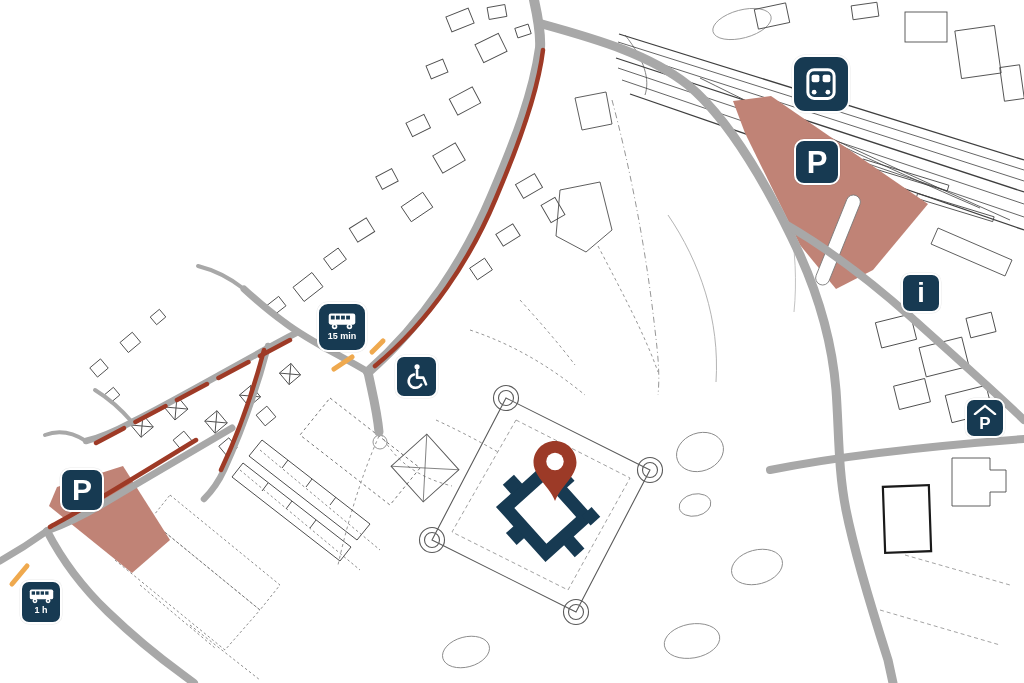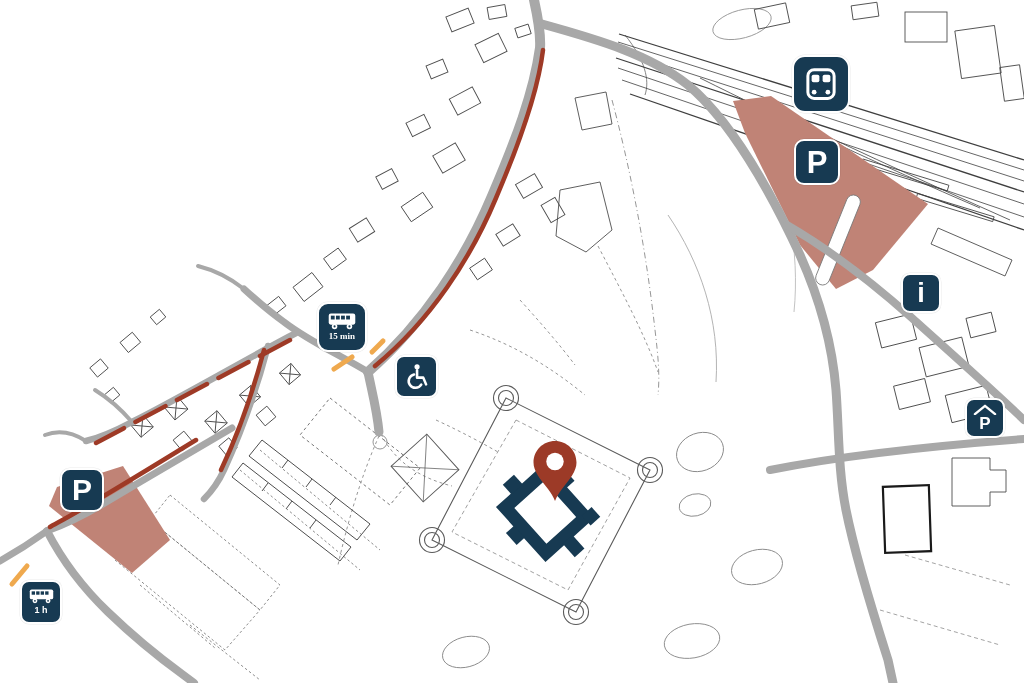--- a/index.html
+++ b/index.html
@@ -12,21 +12,21 @@
   }
   .marker .letter{font-weight:700;}
   .marker .mini-label{font-weight:700;font-size:9px;margin-top:2px;white-space:nowrap;}
   .mk-train{left:792px;top:55px;width:58px;height:58px;border-radius:13px;}
   .mk-p-station{left:794px;top:139px;width:46px;height:46px;}
   .mk-p-station .letter{font-size:31px;}
   .mk-info{left:901px;top:273px;width:40px;height:40px;border-radius:9px;}
   .mk-info .letter{font-size:27px;}
   .mk-covered-p{left:965px;top:398px;width:40px;height:40px;border-radius:9px;}
   .mk-covered-p .letter{font-size:17px;margin-top:0px;}
-  .mk-bus-north{left:317px;top:302px;width:50px;height:50px;border-radius:11px;font-family:Liberation Serif, serif;}
+  .mk-bus-north{left:317px;top:302px;width:50px;height:50px;border-radius:11px;}
   .mk-wheelchair{left:395px;top:355px;width:43px;height:43px;border-radius:9px;}
   .mk-p-west{left:60px;top:468px;width:44px;height:44px;}
   .mk-p-west .letter{font-size:30px;}
   .mk-bus-west{left:20px;top:580px;width:42px;height:44px;border-radius:9px;}
 </style>
 </head>
 <body>
 
 <div id="stage">
 

